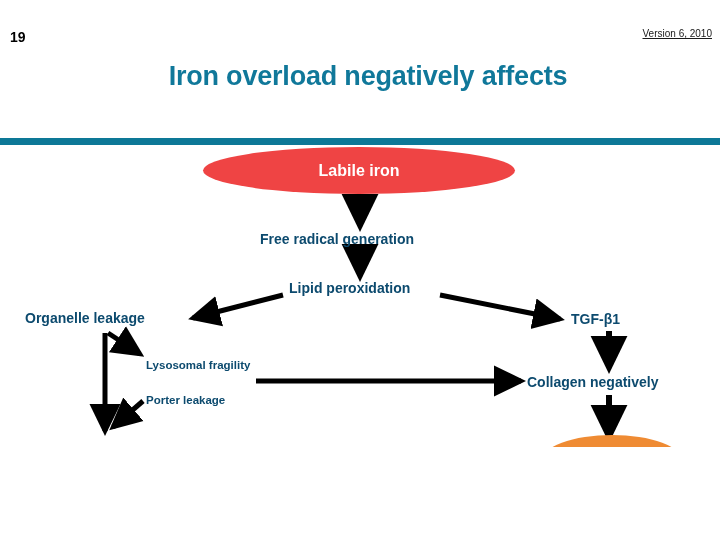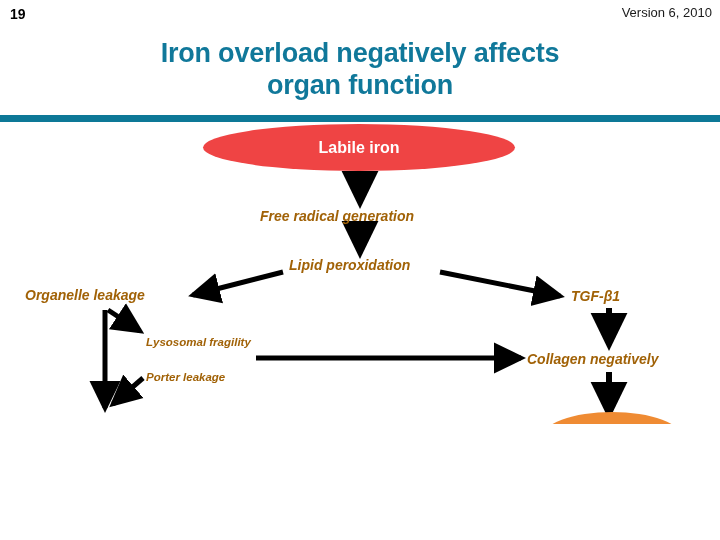--- a/index.html
+++ b/index.html
@@ -8,45 +8,47 @@
     background: #ffffff;
   }
   #slide {
     position: relative;
     width: 720px;
     height: 424px;
     background: #ffffff;
     overflow: hidden;
     font-family: "Liberation Sans", sans-serif;
     color: #000000;
+    margin-top: 23px;
   }
 
   
   #slide-number {
     position: absolute;
     left: 10px;
     top: 6px;
     font-size: 14px;
     font-weight: bold;
     color: #000000;
     letter-spacing: 0px;
   }
   #version-label {
     position: absolute;
     right: 8px;
     top: 5px;
-    font-size: 13px;
+    font-size: 10px;
     color: #1a1a1a;
     font-weight: normal;
+    text-decoration: underline;
   }
 
   
   #title {
     position: absolute;
-    left: 60px;
+    left: 68px;
     top: 38px;
     width: 600px;
     text-align: center;
     font-size: 27px;
     font-weight: bold;
     line-height: 1.18;
     color: #10789a;
     letter-spacing: -0.2px;
   }
   #title-rule {
@@ -94,23 +96,22 @@
     height: 53px;
     background: #ef8b33;
     color: #4c1d95;
     font-size: 15px;
   }
 
   
   .flow-label {
     position: absolute;
     font-weight: bold;
-    color: #a16207;
+    color: #0c4a6e;
     white-space: nowrap;
-    font-style: italic;
   }
   #free-radical    { left: 260px; top: 208px; font-size: 14px; }
   #lipid-perox     { left: 281px; top: 257px; font-size: 14px; padding-left: 8px; }
   #organelle       { left: 25px;  top: 287px; font-size: 14px; }
   #tgf-b1          { left: 571px; top: 288px; font-size: 14px; }
   #lysosomal       { left: 146px; top: 336px; font-size: 11.5px; }
   #enzyme-leakage  { left: 146px; top: 371px; font-size: 11.5px; }
   #collagen        { left: 527px; top: 351px; font-size: 14px; }
 
   
@@ -145,21 +146,20 @@
 </head>
 <body>
 
 <div id="slide">
 
   <div id="slide-number">19</div>
   <div id="version-label">Version 6, 2010</div>
 
   <div id="title">
     <div>Iron overload negatively affects</div>
-    <div>organ function</div>
   </div>
   <div id="title-rule"></div>
 
   <svg id="arrows" viewBox="0 0 720 540">
     <defs>
       <marker id="ah" markerWidth="7" markerHeight="7" refX="5.4" refY="3.5" orient="auto" markerUnits="strokeWidth">
         <path d="M0,0.4 L6.4,3.5 L0,6.6 z" fill="#000000"></path>
       </marker>
     </defs>
 

